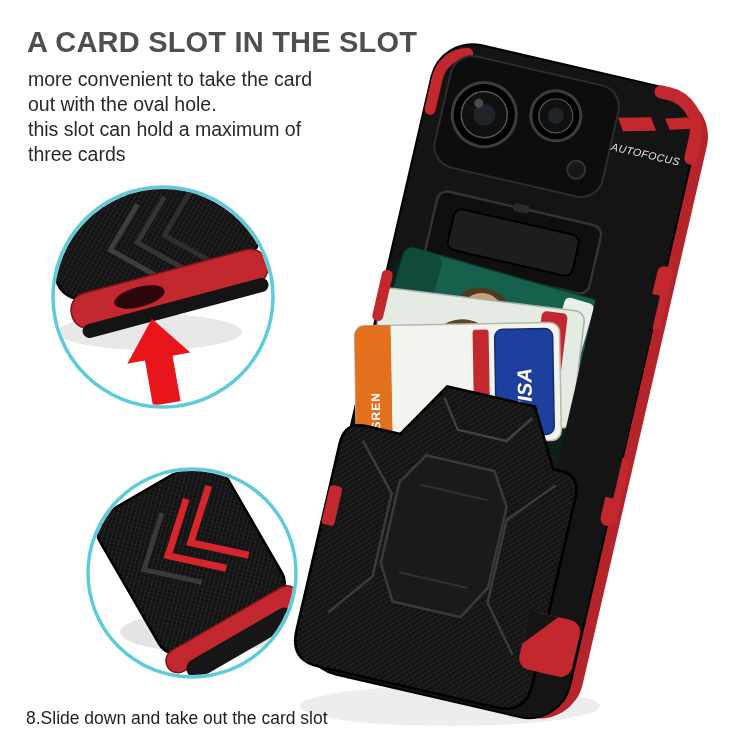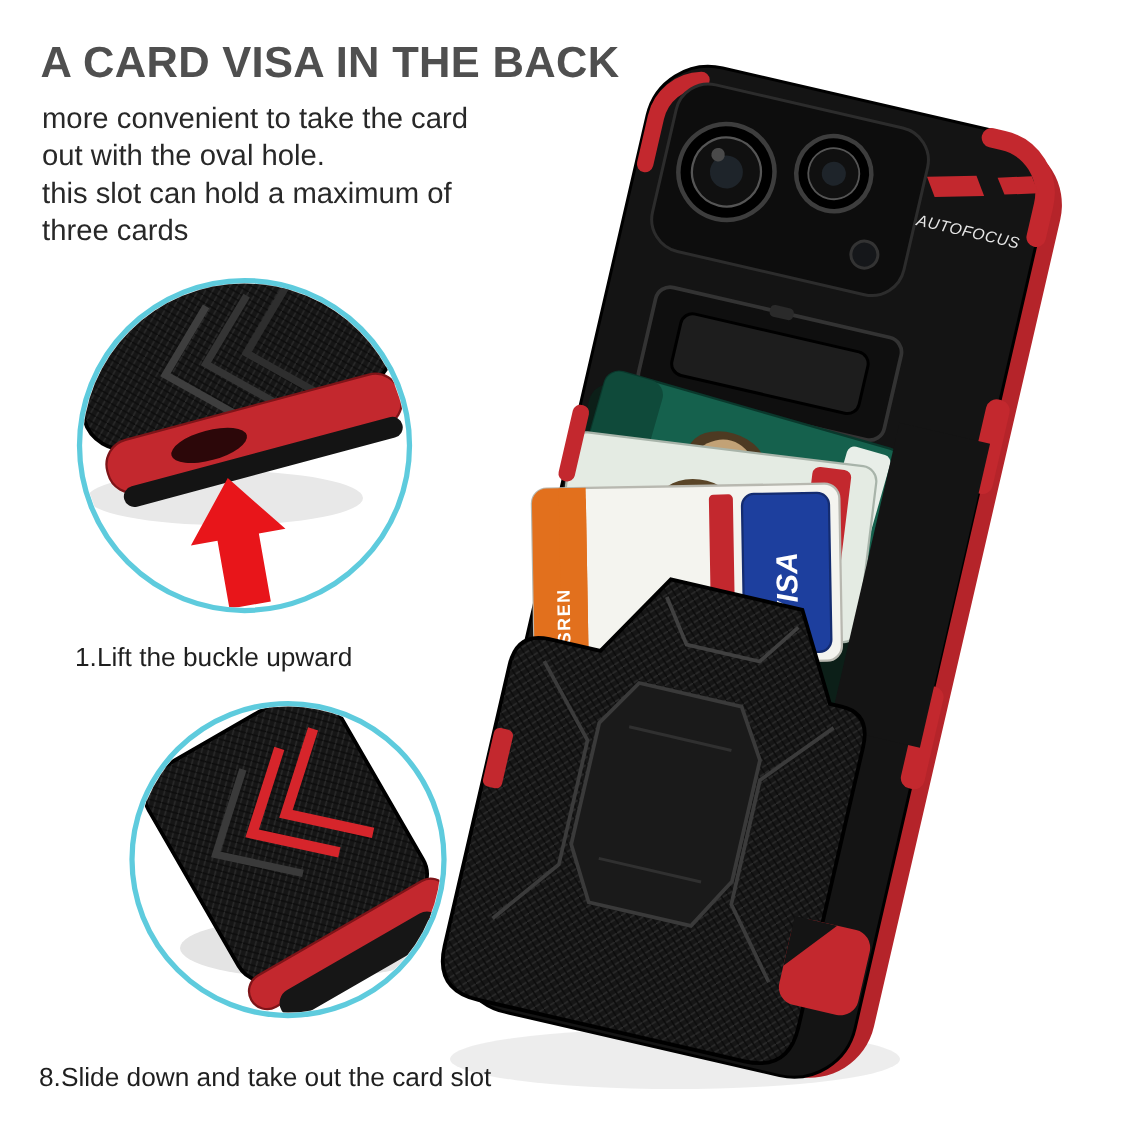--- a/index.html
+++ b/index.html
@@ -13,26 +13,25 @@
   .step{position:absolute;color:#1f1f1f;font-size:17.5px;}
   .step1{left:50px;top:428px;}
   .step2{left:26px;top:708px;}
   svg.art{position:absolute;left:0;top:0;}
 </style>
 </head>
 <body>
 
 <div class="canvas">
 
-  <div class="title">A CARD VISA IN THE BACK</div>
+  <div class="title">A CARD SLOT IN THE SLOT</div>
   <div class="desc">more convenient to take the card
 out with the oval hole.
 this slot can hold a maximum of
 three cards</div>
-  <div class="step step1">1.Lift the buckle upward</div>
   <div class="step step2">8.Slide down and take out the card slot</div>
 
   <svg class="art" width="750" height="750" viewBox="0 0 750 750">
     <defs>
       <pattern id="tex" width="6" height="6" patternUnits="userSpaceOnUse">
         <rect width="6" height="6" fill="#161616"></rect>
         <path d="M0 6 L6 0" stroke="#2b2b2b" stroke-width="1"></path>
         <path d="M0 0 L6 6" stroke="#0c0c0c" stroke-width="1"></path>
       </pattern>
       <clipPath id="clipC1">

